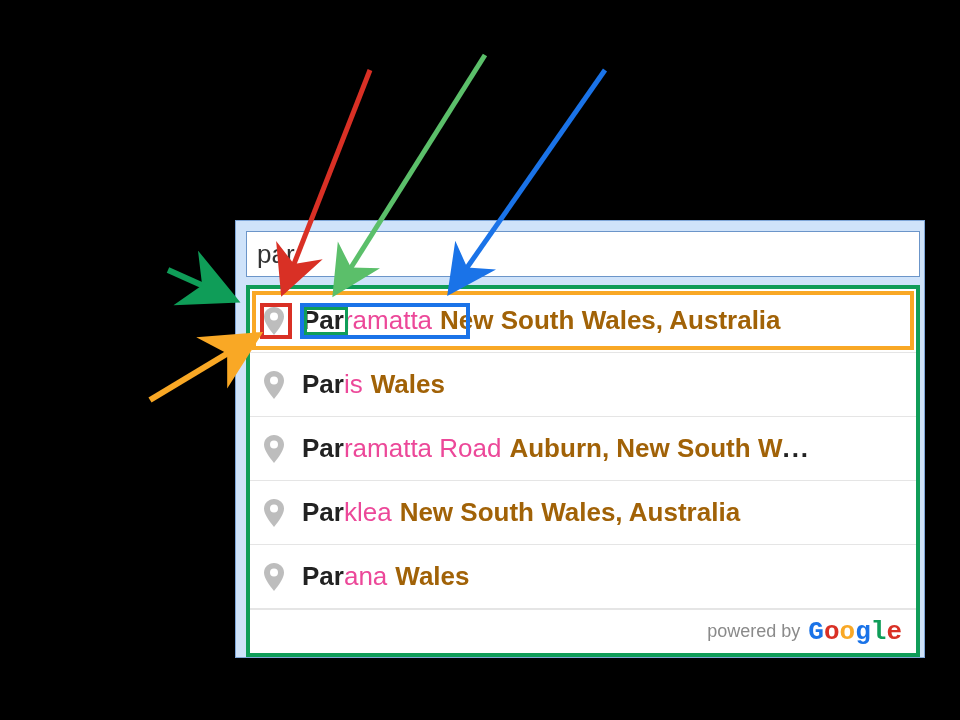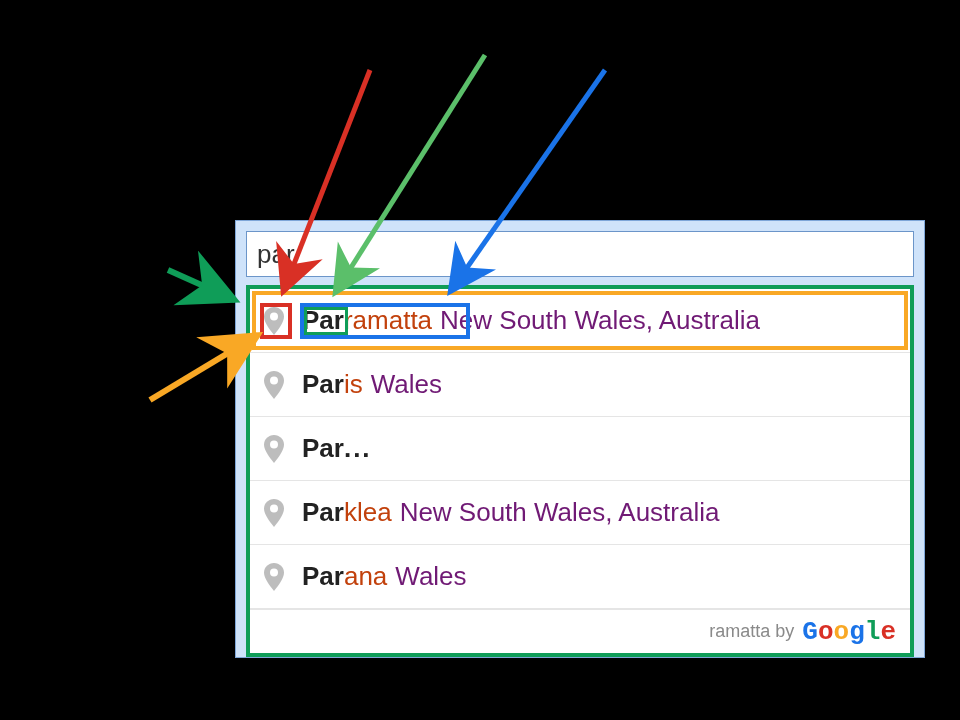--- a/index.html
+++ b/index.html
@@ -13,21 +13,21 @@
     position: relative;
     overflow: hidden;
   }
   .panel {
     position: absolute;
     left: 235px;
     top: 220px;
     width: 690px;
     background: #cfe3fa;
     border: 1px solid #7ea6d8;
-    padding: 10px 10px 0 10px;
+    padding: 10px 4px 0 10px;
   }
   .search-box {
     width: 100%;
     height: 46px;
     background: #fff;
     border: 1px solid #6b95c9;
     padding: 0 10px;
     font-size: 26px;
     color: #333;
     outline: none;
@@ -60,26 +60,26 @@
     justify-content: center;
   }
   .pin svg { display: block; }
   .matched {
     font-weight: 700;
     color: #222;
     white-space: pre;
   }
   .rest {
     font-weight: 400;
-    color: #c2410c;
+    color: #ec4899;
     white-space: pre;
   }
   .secondary {
-    font-weight: 400;
-    color: #701a75;
+    font-weight: 700;
+    color: #a16207;
     margin-left: 8px;
     white-space: pre;
   }
   .ellipsis {
     color: #222;
     font-weight: 700;
     letter-spacing: 2px;
   }
   
   .first-row { position: relative; }
@@ -175,20 +175,22 @@
     </div>
 
     <div class="suggestion">
       <span class="pin">
         <svg width="20" height="28" viewBox="0 0 20 28">
           <path d="M10 0C4.5 0 0 4.3 0 9.6 0 17 10 28 10 28s10-11 10-18.4C20 4.3 15.5 0 10 0z" fill="#bdbdbd"></path>
           <circle cx="10" cy="9.5" r="4" fill="#fff"></circle>
         </svg>
       </span>
       <span class="matched">Par</span>
+        <span class="rest">ramatta Road</span>
+      <span class="secondary">Auburn, New South W</span>
         <span class="ellipsis">...</span>
     </div>
 
     <div class="suggestion">
       <span class="pin">
         <svg width="20" height="28" viewBox="0 0 20 28">
           <path d="M10 0C4.5 0 0 4.3 0 9.6 0 17 10 28 10 28s10-11 10-18.4C20 4.3 15.5 0 10 0z" fill="#bdbdbd"></path>
           <circle cx="10" cy="9.5" r="4" fill="#fff"></circle>
         </svg>
       </span>
@@ -203,21 +205,21 @@
           <path d="M10 0C4.5 0 0 4.3 0 9.6 0 17 10 28 10 28s10-11 10-18.4C20 4.3 15.5 0 10 0z" fill="#bdbdbd"></path>
           <circle cx="10" cy="9.5" r="4" fill="#fff"></circle>
         </svg>
       </span>
       <span class="matched">Par</span>
         <span class="rest">ana</span>
       <span class="secondary">Wales</span>
     </div>
 
     <div class="attribution">
-      <span>ramatta by</span>
+      <span>powered by</span>
       <span class="google-logo">
         <span class="g-b">G</span><span class="g-r">o</span><span class="g-y">o</span><span class="g-b">g</span><span class="g-g">l</span><span class="g-r">e</span>
       </span>
     </div>
 
   </div>
 </div>
 
 <svg class="arrows" width="960" height="720" viewBox="0 0 960 720">
   <defs>

